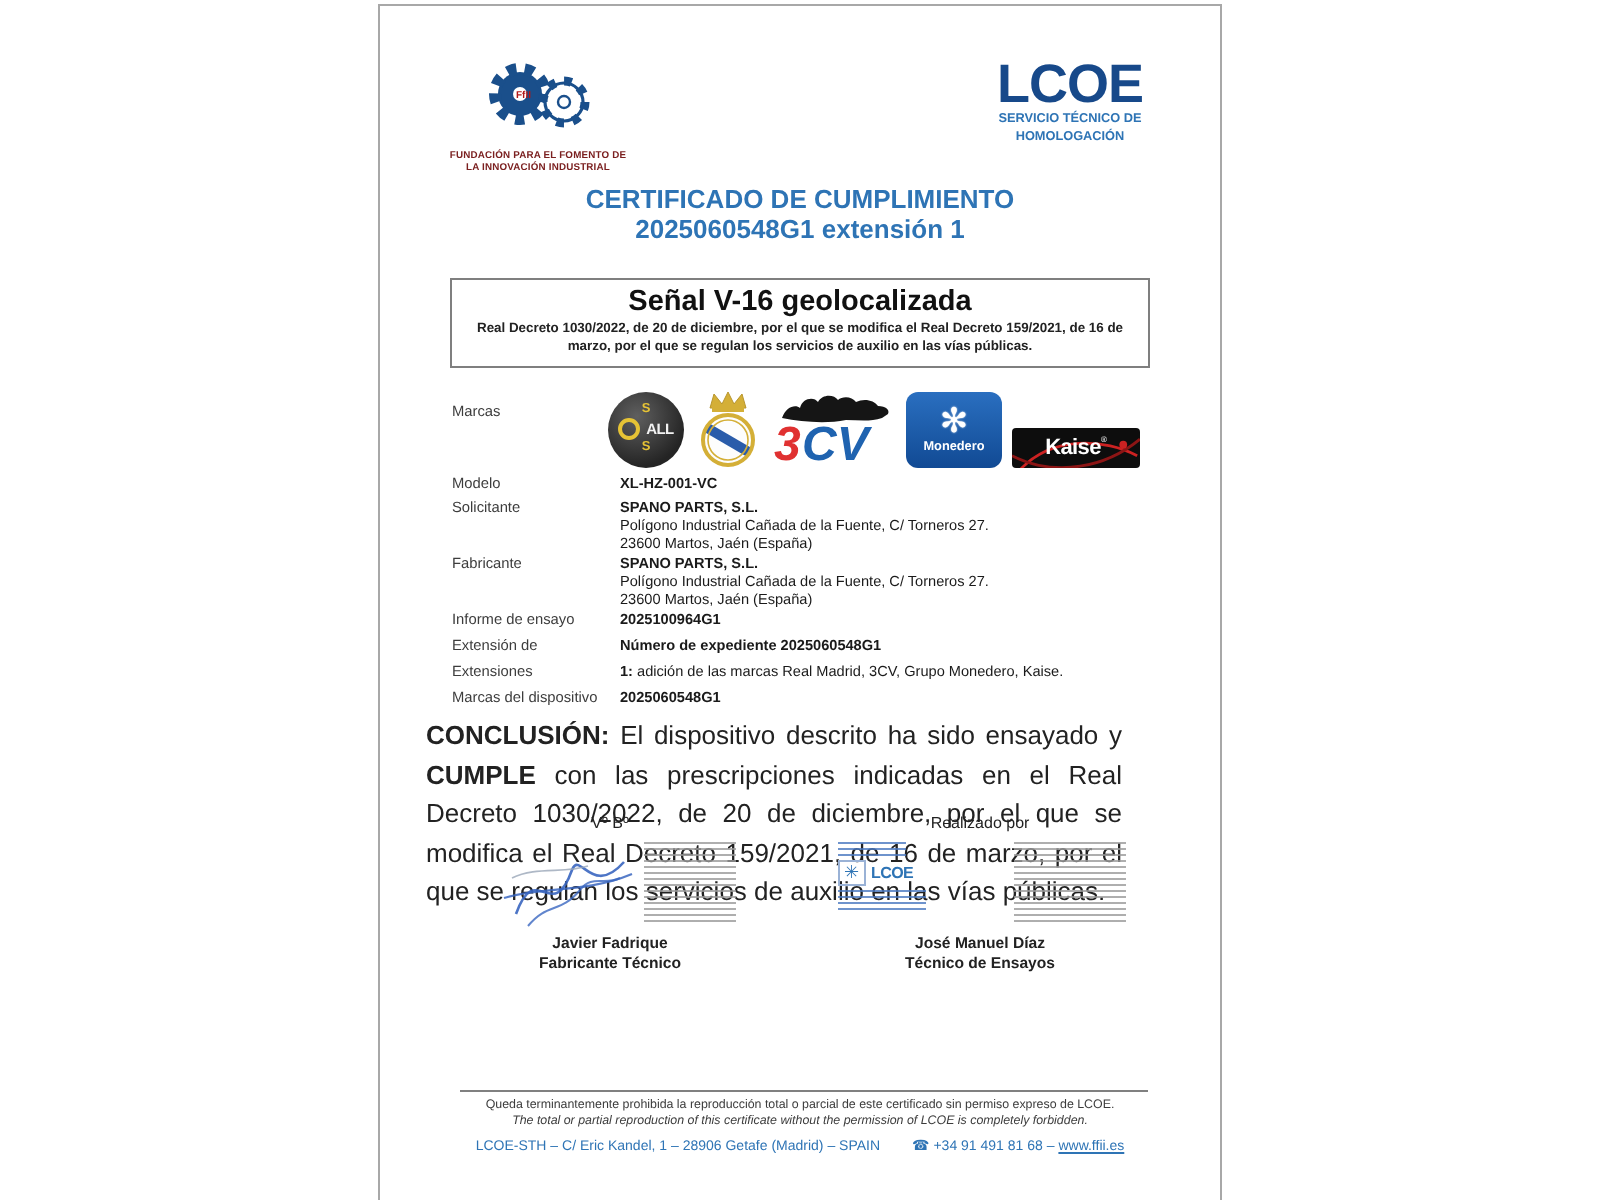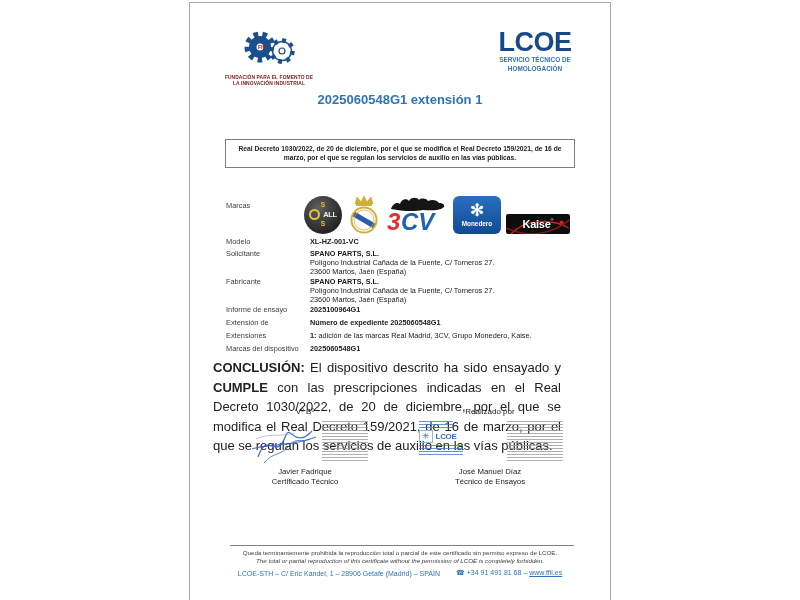--- a/index.html
+++ b/index.html
@@ -53,21 +53,21 @@
 
   
   .conclusion{left:23px;top:355px;width:348px;font-size:13px;line-height:1.5;text-align:justify;color:#222;}
   .signed{left:36px;top:394px;width:348px;font-size:7.2px;color:#222;}
 
   
   .sigcol{top:404px;width:150px;text-align:center;}
   .sigcol.left{left:40px;} .sigcol.right{left:225px;}
   .sig-head{font-size:8px;font-weight:normal;color:#222;}
   .sig-art{position:relative;height:48px;margin-top:3px;}
-  .sig-name{font-size:7.8px;font-weight:normal;line-height:1.25;color:#222;}
+  .sig-name{font-size:7.8px;font-weight:bold;line-height:1.25;color:#222;}
   .micro{background:repeating-linear-gradient(#9a9a9a 0 1px, transparent 1px 3px);opacity:.8;}
   .micro-blue{background:repeating-linear-gradient(#4a78c0 0 1px, transparent 1px 3px);}
   .scribble{position:absolute;left:18px;top:2px;}
   .sig-micro-l{position:absolute;left:92px;top:2px;width:46px;height:42px;}
   .dsig{position:absolute;left:2px;top:2px;right:0;height:44px;text-align:left;}
   .dsig-left{position:absolute;left:2px;top:0;width:80px;}
   .stamp-row{display:flex;align-items:center;gap:3px;margin:2px 0;}
   .gear-glyph{color:#2e74b5;font-size:9px;border:1px solid #9ab2d6;padding:0 2px;line-height:1.2;}
   .stamp-lcoe{color:#2e74b5;font-weight:bold;font-size:8px;letter-spacing:-.3px;}
   .dsig-right{position:absolute;right:2px;top:0;width:56px;height:42px;}
@@ -99,24 +99,26 @@
     <div class="fnd-text">LA INNOVACIÓN INDUSTRIAL</div>
   </div>
 
   <div class="abs lcoe">
     <div class="wordmark">LCOE</div>
     <div class="sub">SERVICIO TÉCNICO DE</div>
     <div class="sub">HOMOLOGACIÓN</div>
   </div>
 
   <div class="abs title">
+    <div>CERTIFICADO DE CUMPLIMIENTO</div>
     <div>2025060548G1 extensión 1</div>
   </div>
 
   <div class="abs pbox">
+    <div class="pname">Señal V-16 geolocalizada</div>
     <div class="pdecree">Real Decreto 1030/2022, de 20 de diciembre, por el que se modifica el Real Decreto 159/2021, de 16 de marzo, por el que se regulan los servicios de auxilio en las vías públicas.</div>
   </div>
 
   <div class="lbl abs" style="top:198px;">Marcas</div>
   <div class="abs brands">
 
     <div class="brand-sos">
       <span class="s">S</span>
       <span class="mid">
           <span class="ring"></span>
@@ -218,21 +220,21 @@
     <div class="sig-art">
       <svg class="scribble" width="72" height="46" viewBox="0 0 72 46">
         <path d="M10 36 C20 8 28 42 38 14 C42 4 48 28 64 10" fill="none" stroke="#3a66c0" stroke-width="1.3" opacity=".9"></path>
         <path d="M4 28 C22 22 44 26 68 16" fill="none" stroke="#3a66c0" stroke-width="1.1" opacity=".85"></path>
         <path d="M16 42 C26 30 32 36 42 24 C48 16 54 22 62 18" fill="none" stroke="#3a66c0" stroke-width="1" opacity=".8"></path>
         <path d="M8 18 C20 12 34 16 46 12" fill="none" stroke="#9aa6b8" stroke-width=".8" opacity=".8"></path>
       </svg>
       <div class="micro sig-micro-l"></div>
     </div>
     <div class="sig-name">Javier Fadrique</div>
-    <div class="sig-name">Certificado Técnico</div>
+    <div class="sig-name">Fabricante Técnico</div>
   </div>
 
   <div class="abs sigcol right">
     <div class="sig-head">Realizado por</div>
     <div class="sig-art">
       <div class="dsig">
         <div class="dsig-left">
           <div class="micro micro-blue" style="width:34px;height:7px;"></div>
           <div class="stamp-row">
             <span class="gear-glyph">✳</span>

